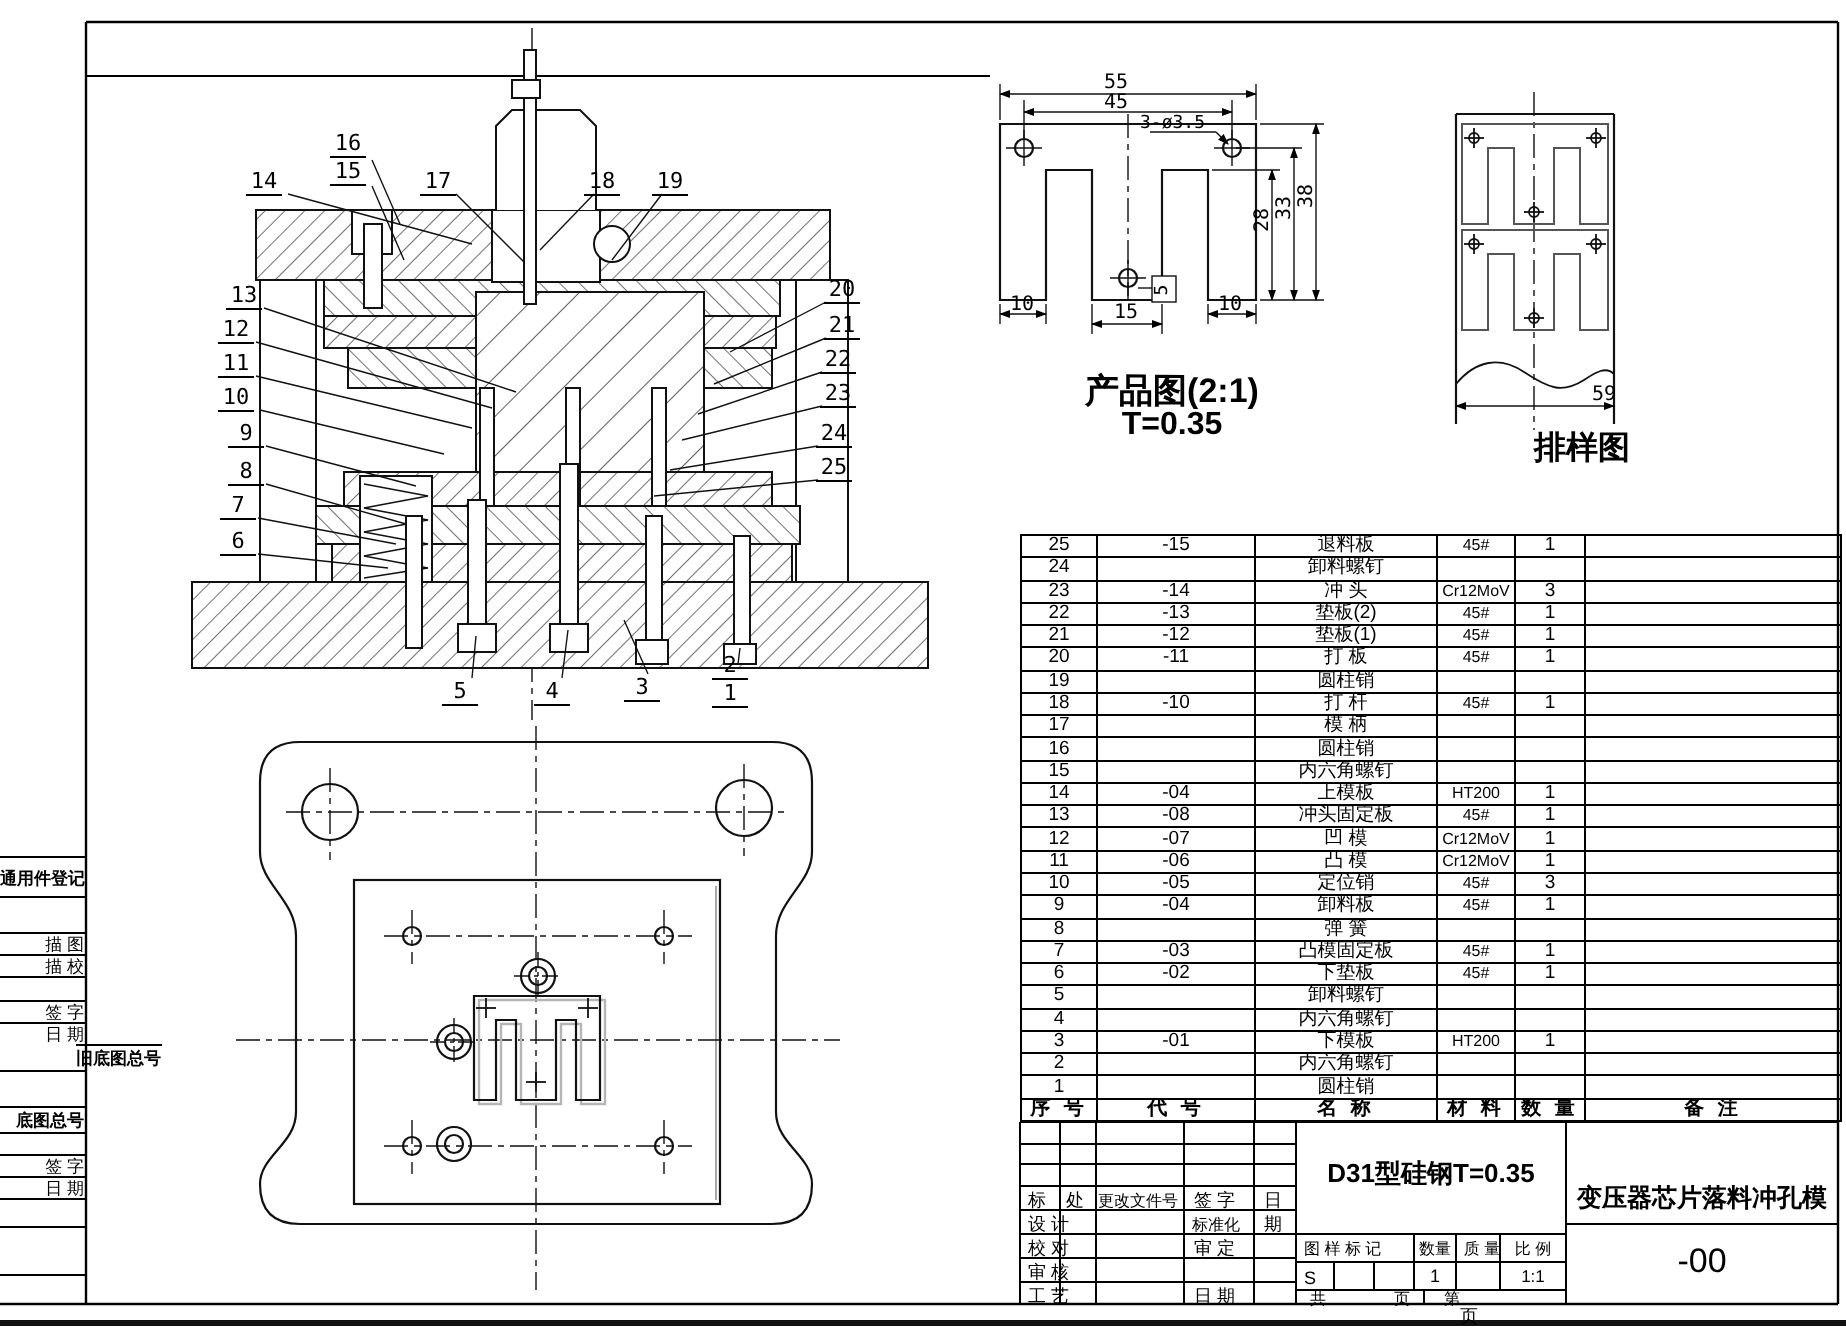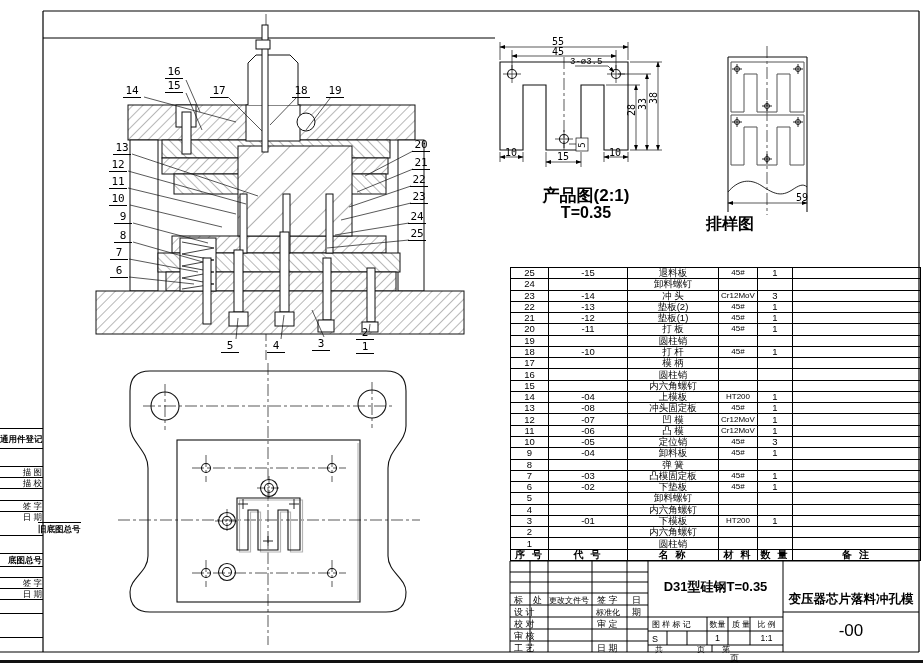--- a/index.html
+++ b/index.html
@@ -287,25 +287,25 @@
     <line x1="707" y1="617" x2="707" y2="645"></line>
     <line x1="728" y1="617" x2="728" y2="645"></line>
     <line x1="750" y1="617" x2="750" y2="645"></line>
     <line x1="712" y1="645" x2="712" y2="652"></line>
     <line x1="783" y1="612" x2="919" y2="612"></line>
   </g>
 </svg>
 
 <div class="view-title" style="left:520px;top:184px;width:132px;font-size:17px;">产品图(2:1)</div>
 <div class="view-title" style="left:520px;top:204px;width:132px;font-size:16px;">T=0.35</div>
-<div class="view-title" style="left:695px;top:214px;width:70px;font-size:16px;">排样图</div>
+<div class="view-title" style="left:756px;top:214px;width:70px;font-size:16px;">排样图</div>
 
 <div class="dim" style="left:552px;top:37px;">55</div>
 <div class="dim" style="left:552px;top:47px;">45</div>
-<div class="dim" style="left:570px;top:57px;font-size:9px;font-family:Liberation Mono, monospace;">3-ø3.5</div>
+<div class="dim" style="left:570px;top:57px;font-size:9px;">3-ø3.5</div>
 <div class="dim rot" style="left:626px;top:105px;">28</div>
 <div class="dim rot" style="left:637px;top:99px;">33</div>
 <div class="dim rot" style="left:648px;top:93px;">38</div>
 <div class="dim" style="left:505px;top:148px;">10</div>
 <div class="dim" style="left:557px;top:152px;">15</div>
 <div class="dim" style="left:609px;top:148px;">10</div>
 <div class="dim rot" style="left:579px;top:140px;font-size:9px;">5</div>
 <div class="dim" style="left:796px;top:193px;">59</div>
 
 <div id="balloon-layer">

